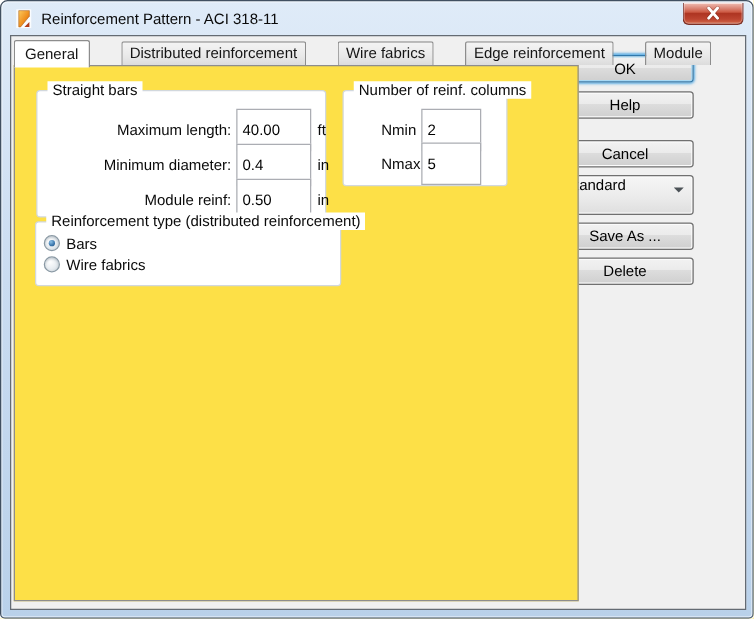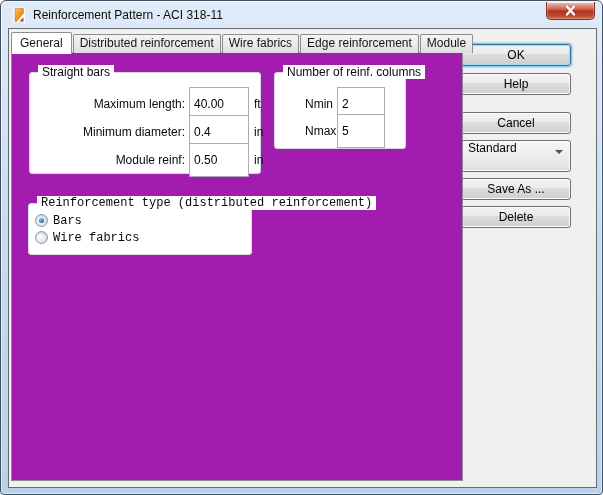--- a/index.html
+++ b/index.html
@@ -27,41 +27,41 @@
     display:flex; align-items:center; justify-content:center; cursor:pointer;
   }
 
   
   .client {
     position:absolute; left:7px; top:27px; width:589px; height:460px;
     background:#f0f0f0; border:1px solid #646b73;
   }
 
   
-  .tabs { position:absolute; left:2px; top:2px; height:22px; display:flex; align-items:flex-end; z-index:2; }
+  .tabs { position:absolute; left:2px; top:2px; height:22px; display:flex; align-items:center; z-index:2;gap:24px; }
   .tab {
     height:19px; line-height:17px; padding:0 6px; margin-right:1px;
     background:linear-gradient(#f4f4f4,#e9e9e9 60%,#dcdcdc);
     border:1px solid #8d8d8d; border-bottom:none; border-radius:2px 2px 0 0;
     color:#151515; cursor:pointer; white-space:nowrap;
   }
   .tab.active {
     height:22px; line-height:20px; padding:0 8px; background:#fff;
     position:relative; z-index:3; margin-bottom:-1px;
   }
   .tabpage {
     position:absolute; left:2px; top:23px; width:452px; height:429px;
-    background:#a21caf; border:1px solid #8d8d8d; z-index:1;
+    background:#fde047; border:1px solid #8d8d8d; z-index:1;
   }
 
   
   .group { position:absolute; border:1px solid #d2d8dd; border-radius:3px; background:#fff; }
   .g1 { left:17px; top:19px;  width:232px; height:102px; }
   .g2 { left:262px; top:19px; width:132px; height:77px;  }
-  .g3 { left:16px; top:150px; width:224px; height:52px;font-family:Liberation Mono, monospace;  }
+  .g3 { left:16px; top:124px; width:245px; height:52px;  }
   .legend { position:absolute; top:-8px; left:8px; background:#fff; padding:0 4px; white-space:nowrap; color:#0a0a0a; }
 
   .frow { position:absolute; left:8px; height:22px; display:flex; align-items:center; }
   .g1 .r1 { top:20px; } .g1 .r2 { top:48px; } .g1 .r3 { top:76px; }
   .g2 .r1 { top:20px;align-items:center; } .g2 .r2 { top:47px; }
   .flabel { width:151px; padding-right:4px; text-align:right; white-space:nowrap; color:#0a0a0a; }
   .g2 .flabel { width:54px; padding:0 0 0 22px; text-align:left; }
   .tbox {
     width:60px; height:22px; border:1px solid #abadb3; border-radius:0;
     padding:16px 4px; background:#fff; font:12px "Liberation Sans",sans-serif; color:#000;
@@ -77,21 +77,21 @@
     background: radial-gradient(circle at 35% 30%, #ffffff 0%, #e8edf1 55%, #cdd6dd 100%);
     box-shadow: inset 0 1px 2px rgba(120,135,148,.45);
   }
   .radio.checked::after {
     content:""; position:absolute; left:3px; top:3px; width:5px; height:5px; border-radius:50%;
     background: radial-gradient(circle at 35% 30%, #8cc0e6 0%, #3a76ac 60%, #25537d 100%);
   }
   .radiolabel { margin-left:5px; white-space:nowrap; color:#0a0a0a; }
 
   
-  .sidecol { position:absolute; left:452px; top:15px; width:110px; }
+  .sidecol { position:absolute; left:436px; top:15px; width:110px; }
   .btn {
     display:block; width:110px; height:22px; padding:0;
     font:12px "Liberation Sans",sans-serif; color:#000; text-align:center;
     border:1px solid #707070; border-radius:3px;
     background:linear-gradient(180deg,#f2f2f2 0%,#ebebeb 45%,#dddddd 46%,#cfcfcf 100%);
     box-shadow: inset 0 0 0 1px #fbfbfb;
     cursor:pointer;
   }
   .btn.default {
     border-color:#2f78ab;

